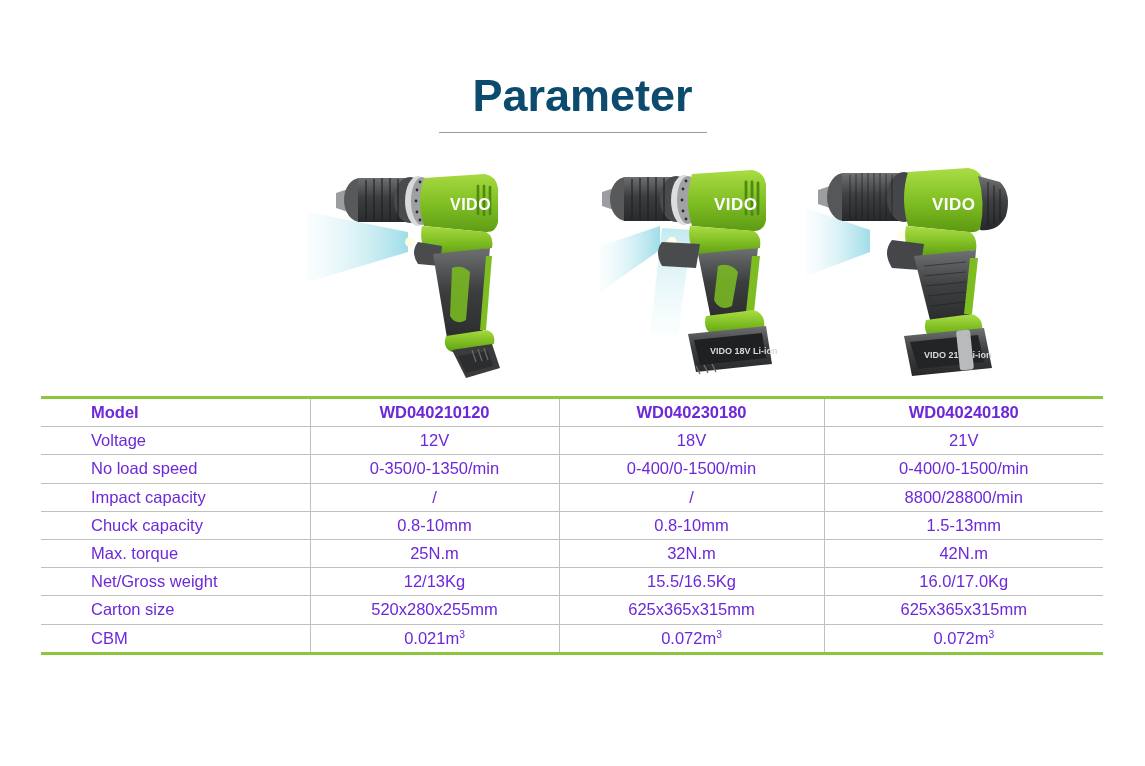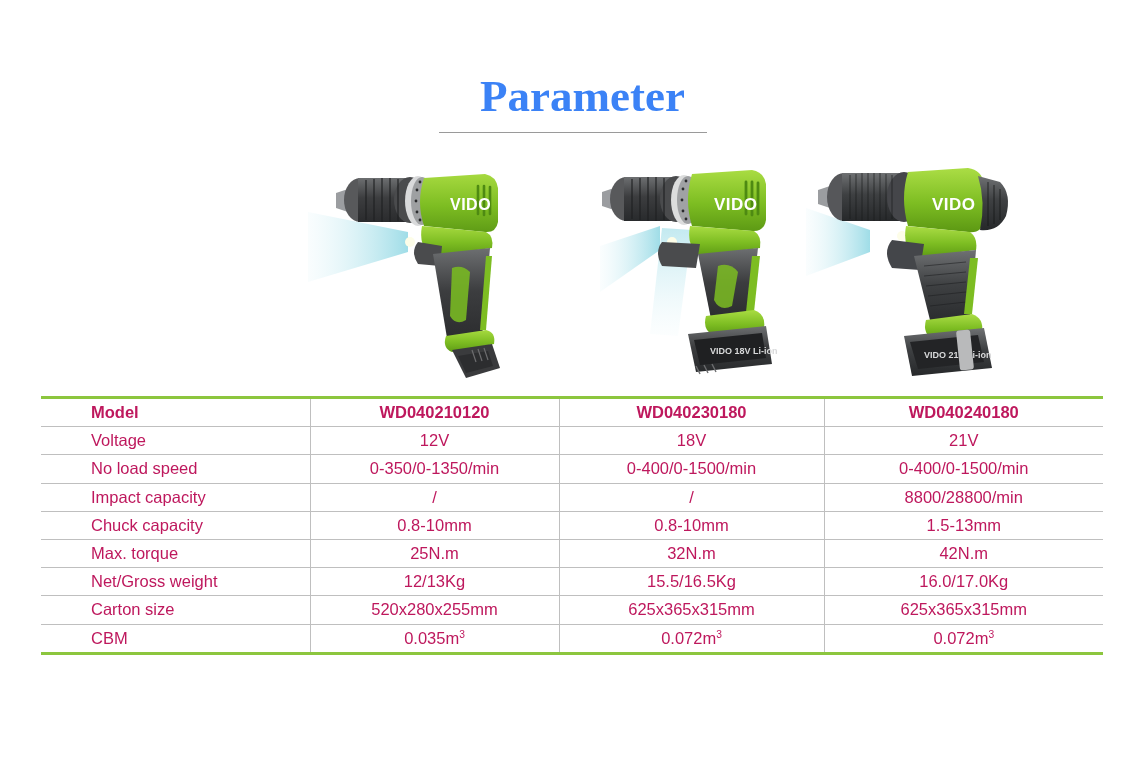--- a/index.html
+++ b/index.html
@@ -19,24 +19,24 @@
   .title-block {
     position: absolute;
     top: 70px;
     left: 0;
     width: 1145px;
     text-align: center;
   }
   .page-title {
     font-size: 45px;
     font-weight: bold;
-    color: #3b82f6;
+    color: #0c4a6e;
     letter-spacing: 0px;
     line-height: 52px;
-    font-family: Liberation Serif, serif;
+    font-family: Liberation Sans, sans-serif;
     padding-left: 20px;
   }
   .title-rule {
     width: 268px;
     height: 1px;
     background: #9a9a9a;
     margin: 10px auto 0 auto;
   }
 
   
@@ -65,21 +65,21 @@
     top: 396px;
     width: 1062px;
   }
   table.param-table {
     border-collapse: collapse;
     width: 1062px;
     table-layout: fixed;
   }
   table.param-table td {
     font-size: 16.5px;
-    color: #be185d;
+    color: #6d28d9;
     padding: 0;
     height: 27.2px;
     line-height: 27.2px;
     border-bottom: 1px solid #bfbfbf;
     border-right: 1px solid #bfbfbf;
     text-align: center;
     white-space: nowrap;
     overflow: hidden;
   }
   table.param-table tr td:last-child { border-right: none; }
@@ -385,20 +385,20 @@
         <td>16.0/17.0Kg</td>
       </tr>
       <tr>
         <td class="label">Carton size</td>
         <td>520x280x255mm</td>
         <td>625x365x315mm</td>
         <td>625x365x315mm</td>
       </tr>
       <tr>
         <td class="label">CBM</td>
-        <td><span>0.035m</span><sup>3</sup></td>
+        <td><span>0.021m</span><sup>3</sup></td>
         <td><span>0.072m</span><sup>3</sup></td>
         <td><span>0.072m</span><sup>3</sup></td>
       </tr>
     </tbody>
   </table>
   <div class="rule-green bottom"></div>
 </div>
 
 </body></html>

